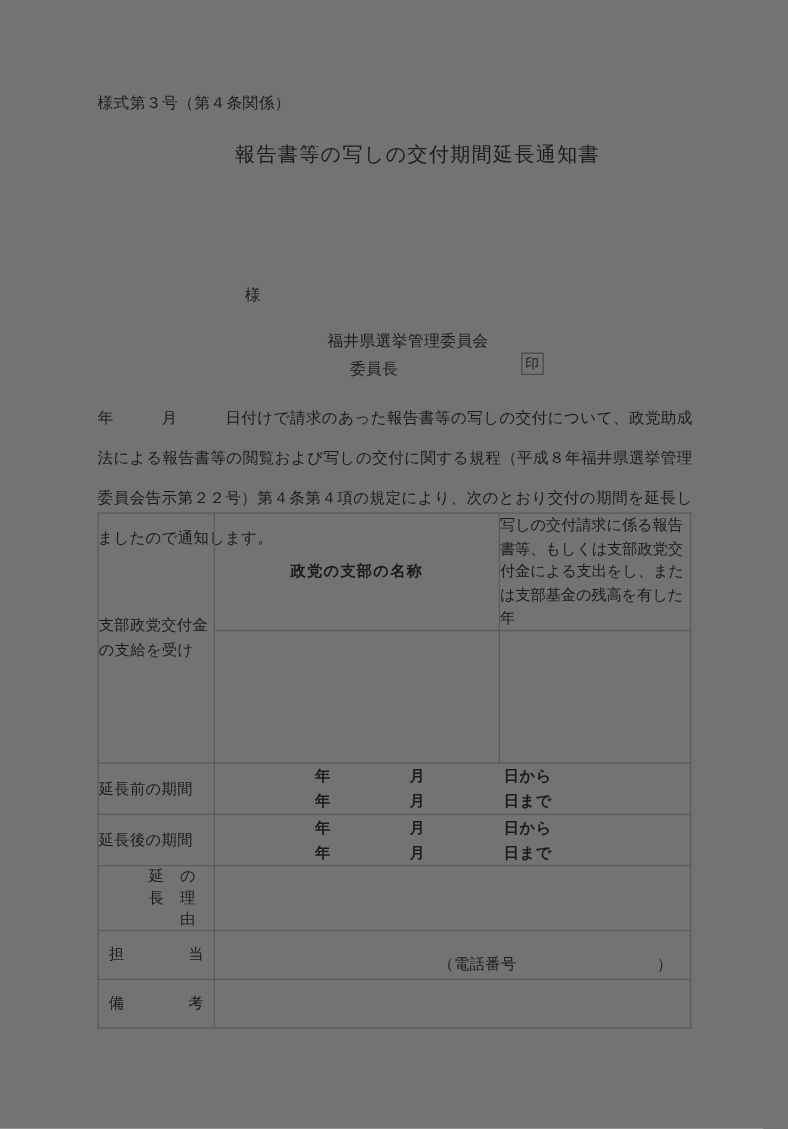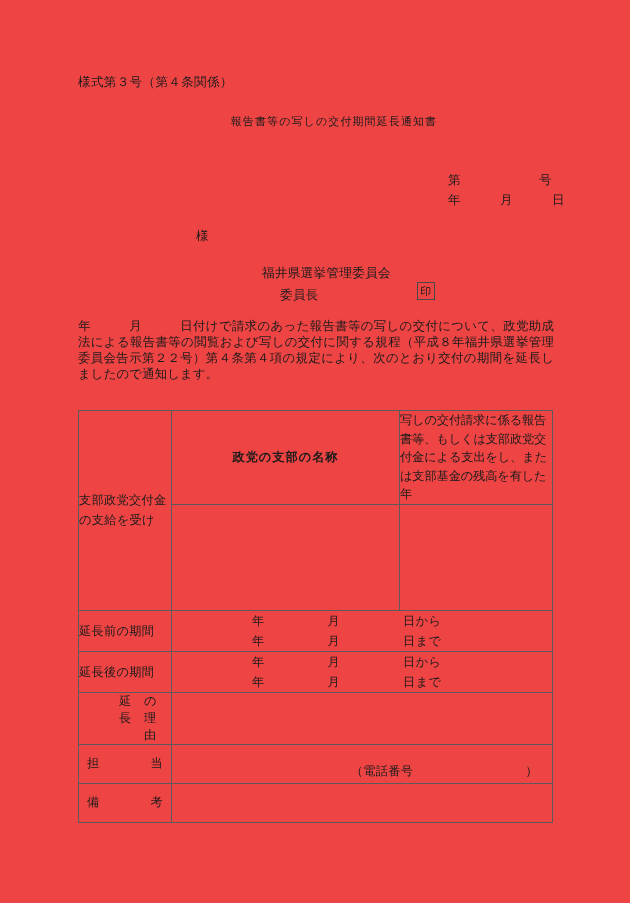--- a/index.html
+++ b/index.html
@@ -13,39 +13,39 @@
     height: 903px;
     position: relative;
     font-family: "Liberation Serif", "DejaVu Serif", serif;
     color: #1b1b1b;
     background: #fcfcfd;
     overflow: hidden;
   }
   .page {
     position: absolute;
     inset: 0;
-    background: #ef4444;
+    background: #737373;
   }
 
   
   .form-no {
     position: absolute;
     left: 78px;
     top: 74px;
     font-size: 12.5px;
     letter-spacing: 0.4px;
     white-space: nowrap;
   }
   .doc-title {
     position: absolute;
     left: 0;
     right: 0;
     top: 114px;
     text-align: center;
-    font-size: 11px;
+    font-size: 16px;
     letter-spacing: 1.1px;
     padding-left: 38px;
     box-sizing: border-box;
     white-space: nowrap;
   }
 
   
   .ref-block {
     position: absolute;
     left: 448px;
@@ -96,21 +96,21 @@
     box-sizing: border-box;
   }
 
   
   .body-text {
     position: absolute;
     left: 78px;
     top: 318px;
     width: 476px;
     font-size: 12.4px;
-    line-height: 16px;
+    line-height: 32px;
     text-align: justify;
     letter-spacing: 0.15px;
   }
   .body-indent { display: inline-block; width: 0; }
   .lead-date { white-space: pre; }
 
   
   .form-table {
     position: absolute;
     left: 78px;
@@ -153,20 +153,21 @@
   .blank-cell { height: 105px; }
 
   .period-cell {
     padding: 4px 0 6px 0;
     line-height: 20px;
   }
   .period-line {
     white-space: pre;
     padding-left: 80px;
     letter-spacing: 0.4px;
+    font-weight: bold;
   }
   .label-spread {
     display: flex;
     justify-content: space-between;
     padding: 0 8px;
     letter-spacing: 0.3px;
   }
   .row-reason td { height: 38px; padding-left: 32px; }
   .row-tanto  td { height: 38px; }
   .row-biko   td { height: 38px; }
@@ -183,24 +184,20 @@
 </style>
 </head>
 <body>
 
 <div class="page">
 
   <div class="form-no">様式第３号（第４条関係）</div>
 
   <div class="doc-title">報告書等の写しの交付期間延長通知書</div>
 
-  <div class="ref-block">
-    <div class="ref-line">第　　　　　　号</div>
-    <div class="ref-line">年　　　月　　　日</div>
-  </div>
 
   <div class="addressee">様</div>
 
   <div class="issuer">
     <div class="issuer-org">福井県選挙管理委員会</div>
     <div class="issuer-role-row">
       <span>委員長</span>
       <span class="seal-box">印</span>
     </div>
   </div>

